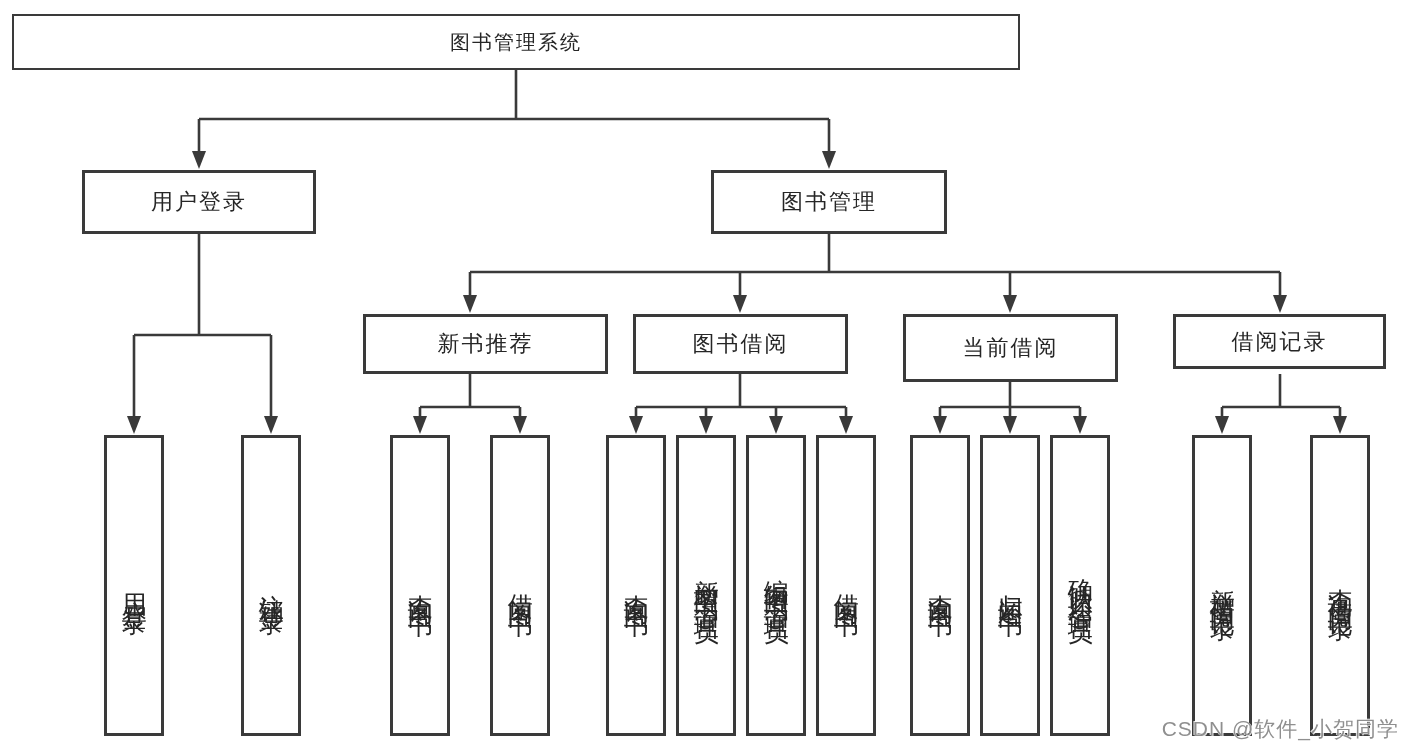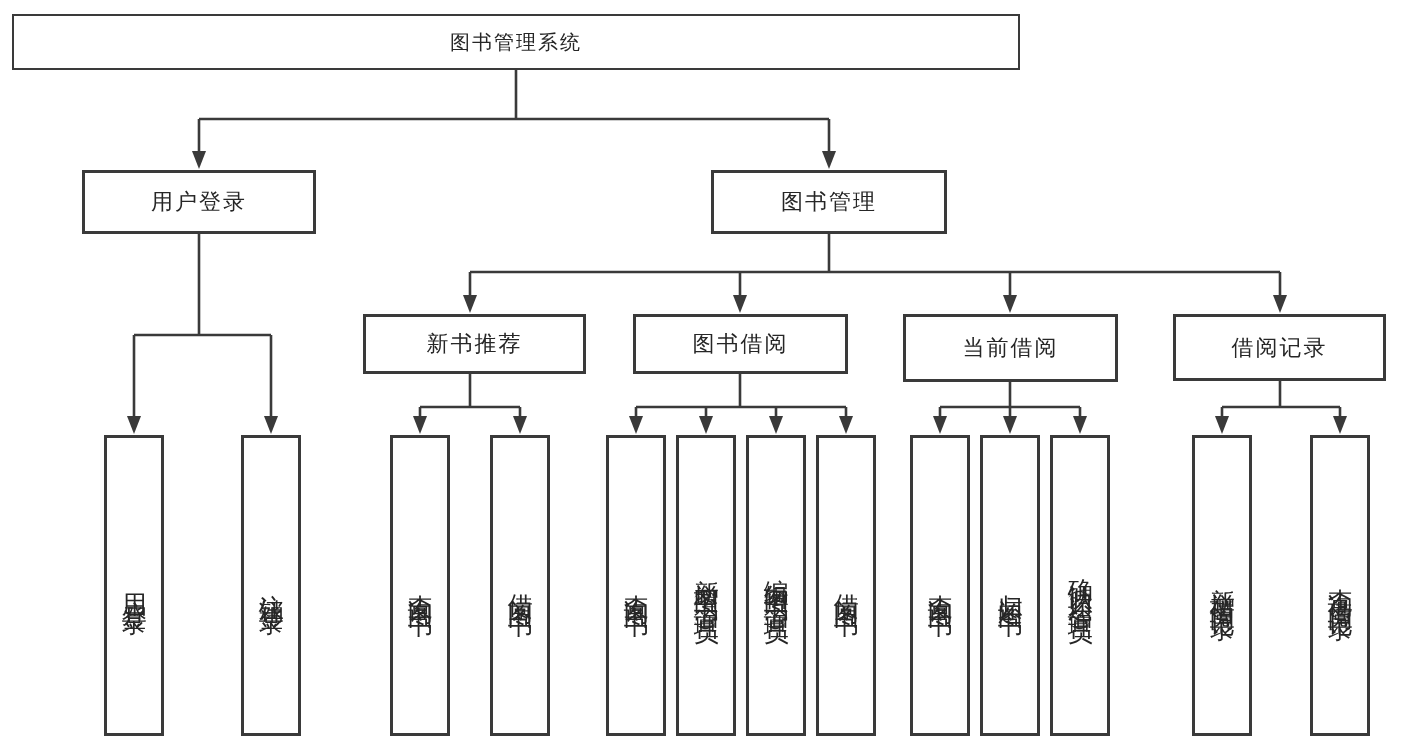--- a/index.html
+++ b/index.html
@@ -95,24 +95,24 @@
       <polygon points="1215,416 1229,416 1222,434" class="ahead"></polygon>
       <line x1="1340" y1="407" x2="1340" y2="424" class="edge"></line>
       <polygon points="1333,416 1347,416 1340,434" class="ahead"></polygon>
     </svg>
 
   <div class="box top" style="left:12px;top:14px;width:1008px;height:56px;">图书管理系统</div>
 
   <div class="box h" style="left:82px;top:170px;width:234px;height:64px;">用户登录</div>
   <div class="box h" style="left:711px;top:170px;width:236px;height:64px;font-family:Liberation Mono, monospace;">图书管理</div>
 
-  <div class="box h" style="left:363px;top:314px;width:223px;height:60px;">新书推荐</div>
+  <div class="box h" style="left:363px;top:314px;width:245px;height:60px;">新书推荐</div>
   <div class="box h" style="left:633px;top:314px;width:215px;height:60px;">图书借阅</div>
   <div class="box h" style="left:903px;top:314px;width:215px;height:68px;">当前借阅</div>
-  <div class="box h" style="left:1173px;top:314px;width:213px;height:67px;">借阅记录</div>
+  <div class="box h" style="left:1173px;top:314px;width:213px;height:55px;">借阅记录</div>
 
   <div class="box v" style="left:104px;">
     <span class="vt">用户登录</span>
   </div>
   <div class="box v" style="left:241px;">
     <span class="vt">注销登录</span>
   </div>
 
   <div class="box v" style="left:390px;">
     <span class="vt">查询图书</span>
@@ -144,13 +144,14 @@
     <span class="vt">确认归还（管理员）</span>
   </div>
 
   <div class="box v" style="left:1192px;">
     <span class="vt">新增借阅记录</span>
   </div>
   <div class="box v" style="left:1310px;">
     <span class="vt">查询借阅记录</span>
   </div>
 
+  <div id="watermark">CSDN @软件_小贺同学</div>
 </div>
 
 </body></html>

